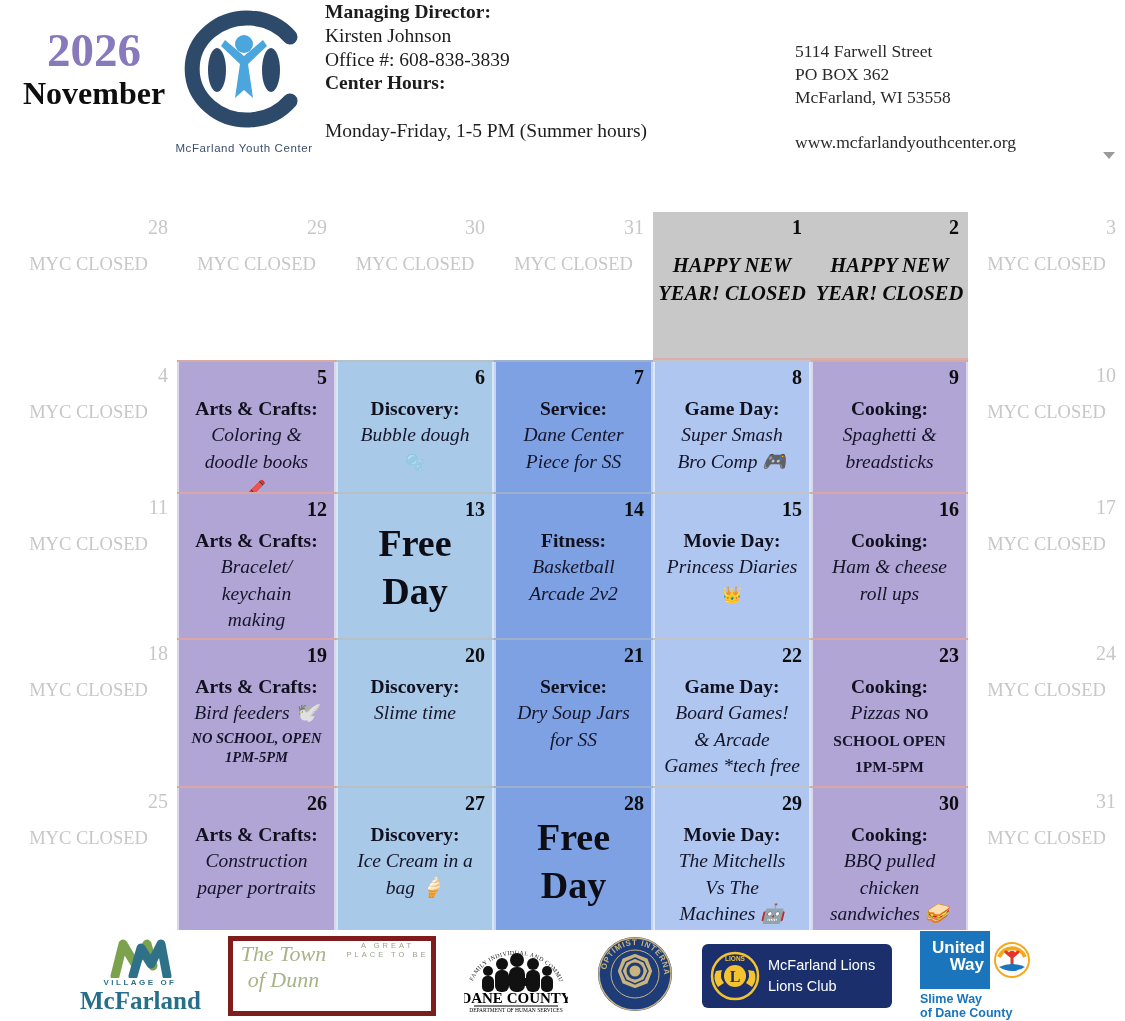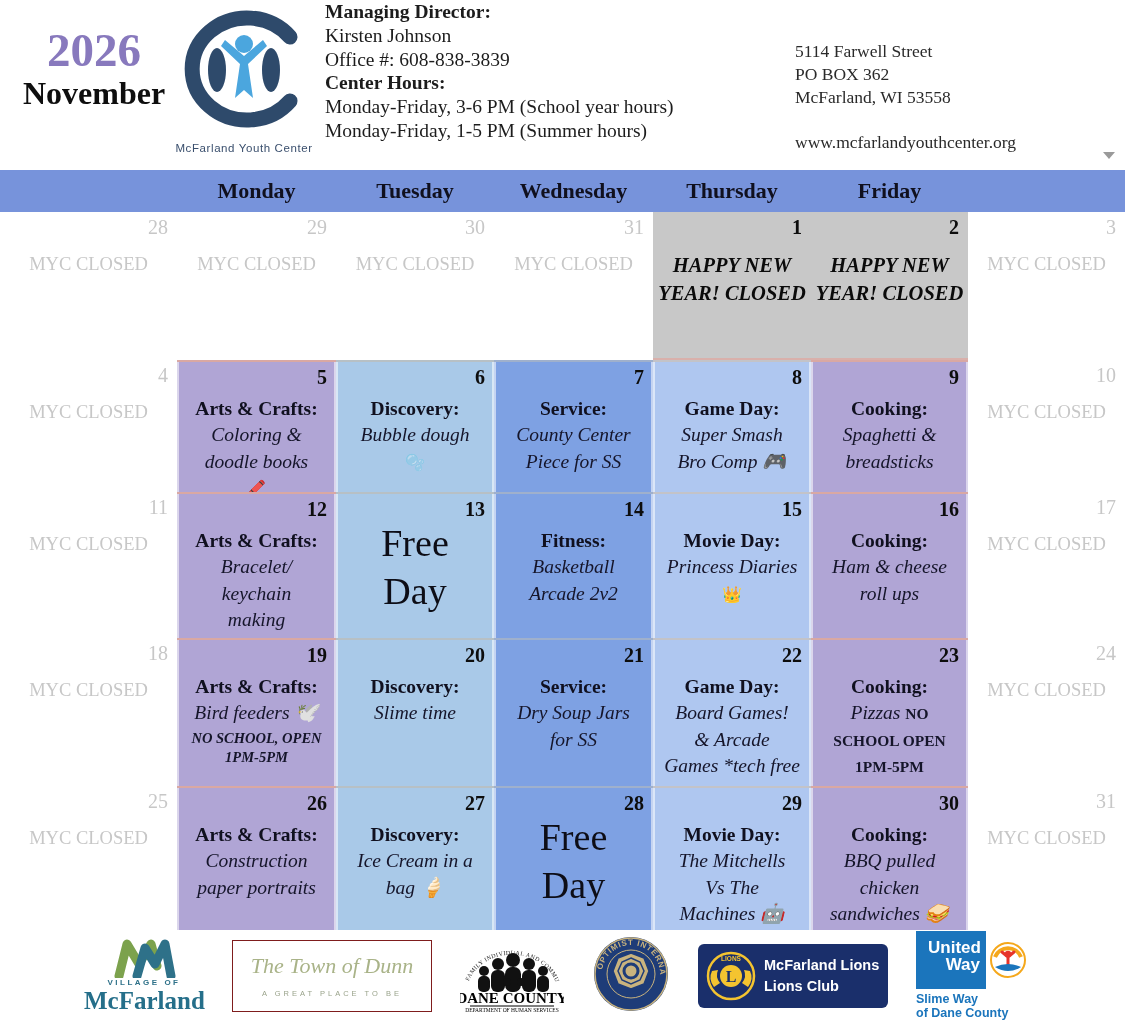--- a/index.html
+++ b/index.html
@@ -46,46 +46,46 @@
   .c5.t-event,.c5.t-free{background:var(--fri);}
   .t-holiday{background:var(--holiday);}
   .t-event,.t-free{box-shadow:inset 2px 0 0 rgba(255,255,255,.55), inset -2px 0 0 rgba(255,255,255,.55);}
   .c1.t-event,.c5.t-event,.c1.t-free,.c5.t-free{border-top:2px solid #d9a8a3;}
   .c2.t-event,.c2.t-free{border-top:2px solid #b7c0c5;}
   .c3.t-event,.c3.t-free{border-top:2px solid #9fb0cc;}
   .c4.t-event,.c4.t-free{border-top:2px solid #c3c3c8;}
   .t-holiday{border-bottom:2px solid #d9b0ab;}
   .holiday-text{margin:40px 4px 0;text-align:center;font-size:20.5px;font-weight:bold;
                 font-style:italic;line-height:1.35;white-space:pre-line;color:#0b0b0b;}
-  .free-text{margin-top:26px;text-align:center;font-size:38px;font-weight:normal;line-height:1.25;
+  .free-text{margin-top:26px;text-align:center;font-size:38px;font-weight:bold;line-height:1.25;
              white-space:pre-line;color:#0d0d16;}
   .body{padding:34px 5px 0;text-align:center;}
   .title{font-size:19.5px;font-weight:bold;color:#10101f;line-height:1.3;}
   .detail{font-size:19.5px;font-style:italic;line-height:1.35;color:#15152a;margin-top:1px;}
   .detail-text{white-space:pre-line;}
   .note-inline{font-style:normal;font-weight:bold;font-size:15.5px;}
   .note{font-size:14.5px;font-weight:bold;font-style:italic;line-height:1.3;white-space:pre-line;margin-top:2px;}
   .emoji-below{font-size:16px;line-height:1.2;margin-top:4px;}
   .emoji-below.faint{opacity:.45;}
 
   
   .footer{position:absolute;left:0;top:930px;width:1125px;height:91px;background:#fff;
           display:flex;align-items:center;justify-content:center;gap:28px;
           font-family:"Liberation Sans",sans-serif;}
   .sp{flex:0 0 auto;}
   .mcf{width:120px;text-align:center;line-height:1;}
   .mcf .vof{font-size:8px;letter-spacing:2.5px;color:#2e7189;font-weight:bold;margin-top:-2px;}
   .mcf .nm{font-size:25px;font-weight:bold;color:#256f8a;font-family:"Liberation Serif",serif;margin-top:1px;}
-  .dunn{width:198px;height:70px;border:1px solid #7f1d1d;background:#fff;text-align:center;
-        display:flex;flex-direction:column;justify-content:center;gap:10px;}
+  .dunn{width:198px;height:70px;border:5px solid #7f1d1d;background:#fff;text-align:center;
+        display:flex;flex-direction:row;justify-content:center;gap:10px;}
   .dunn .t1{font-family:"Liberation Serif",serif;font-style:italic;font-size:22px;color:#a9b388;}
   .dunn .t2{font-size:7.5px;letter-spacing:3px;color:#9aa38b;}
   .lions{width:190px;height:64px;background:#1a2f6b;border-radius:6px;display:flex;align-items:center;
          gap:8px;padding:0 8px;box-sizing:border-box;}
-  .lions .txt{color:#fff;font-weight:bold;font-size:14.5px;line-height:1.4;}
+  .lions .txt{color:#fff;font-weight:normal;font-size:14.5px;line-height:1.4;}
   .uw{width:125px;}
   .uw .row{display:flex;}
   .uw .blue{width:70px;height:58px;background:#1b75bc;color:#fff;font-weight:bold;font-size:17px;
             line-height:1.05;text-align:right;padding:8px 6px 0 12px;box-sizing:border-box;}
   .uw .emb{width:44px;height:58px;background:#fff;display:flex;align-items:center;justify-content:center;}
   .uw .sub{color:#1b75bc;font-weight:bold;font-size:12.5px;line-height:1.15;margin-top:3px;}
 </style>
 </head>
 <body>
 
@@ -112,44 +112,35 @@
         <path d="M75 50 L56 34 L52 40 L71 58 L66 92 L75 84 L84 92 L79 58 L98 40 L94 34 Z" fill="#4BA6DE"></path>
       </svg>
       <div class="logo-caption">McFarland Youth Center</div>
     </div>
 
     <div class="director">
       <b>Managing Director:</b><br>
       <span>Kirsten Johnson</span><br>
       <span>Office #: 608-838-3839</span><br>
       <b>Center Hours:</b><br>
-      <span>Monday-Friday, 3-6 PM (School year hours)</span><br>
+      <br>
       <span>Monday-Friday, 1-5 PM (Summer hours)</span>
     </div>
 
     <div class="address">
       <span>5114 Farwell Street</span><br>
       <span>PO BOX 362</span><br>
       <span>McFarland, WI 53558</span><br>
       <br>
       <span>www.mcfarlandyouthcenter.org</span>
     </div>
 
     <div class="caret"></div>
   </div>
 
-  <div class="weekbar">
-    <div></div>
-    <div class="wd">Monday</div>
-    <div class="wd">Tuesday</div>
-    <div class="wd">Wednesday</div>
-    <div class="wd">Thursday</div>
-    <div class="wd">Friday</div>
-    <div></div>
-  </div>
 
   <div class="grid" id="calendar-grid">
       <div class="cell c0 t-closed">
         <div class="date">28</div>
         <div class="closed-label">MYC CLOSED</div>
       </div>
       <div class="cell c1 t-closed">
         <div class="date">29</div>
         <div class="closed-label">MYC CLOSED</div>
       </div>
@@ -193,21 +184,21 @@
         <div class="body">
           <div class="title">Discovery:</div>
           <div class="detail"><span class="detail-text">Bubble dough</span></div>
           <div class="emoji-below faint">🫧</div>
         </div>
       </div>
       <div class="cell c3 t-event">
         <div class="date">7</div>
         <div class="body">
           <div class="title">Service:</div>
-          <div class="detail"><span class="detail-text">County Center
+          <div class="detail"><span class="detail-text">Dane Center
 Piece for SS</span></div>
         </div>
       </div>
       <div class="cell c4 t-event">
         <div class="date">8</div>
         <div class="body">
           <div class="title">Game Day:</div>
           <div class="detail"><span class="detail-text">Super Smash
 Bro Comp 🎮</span></div>
         </div>

